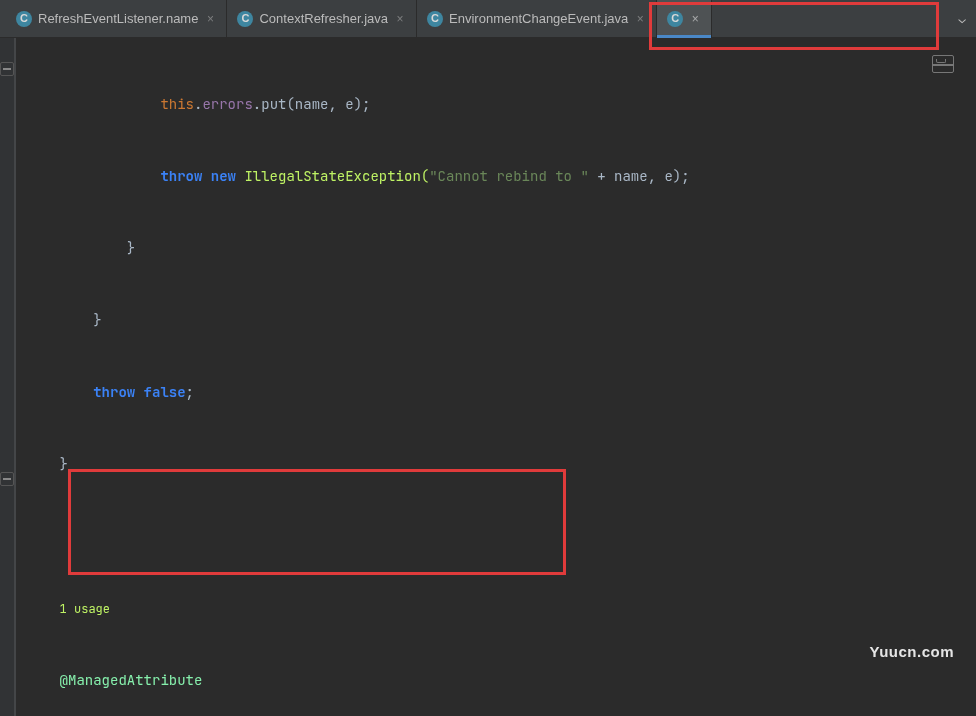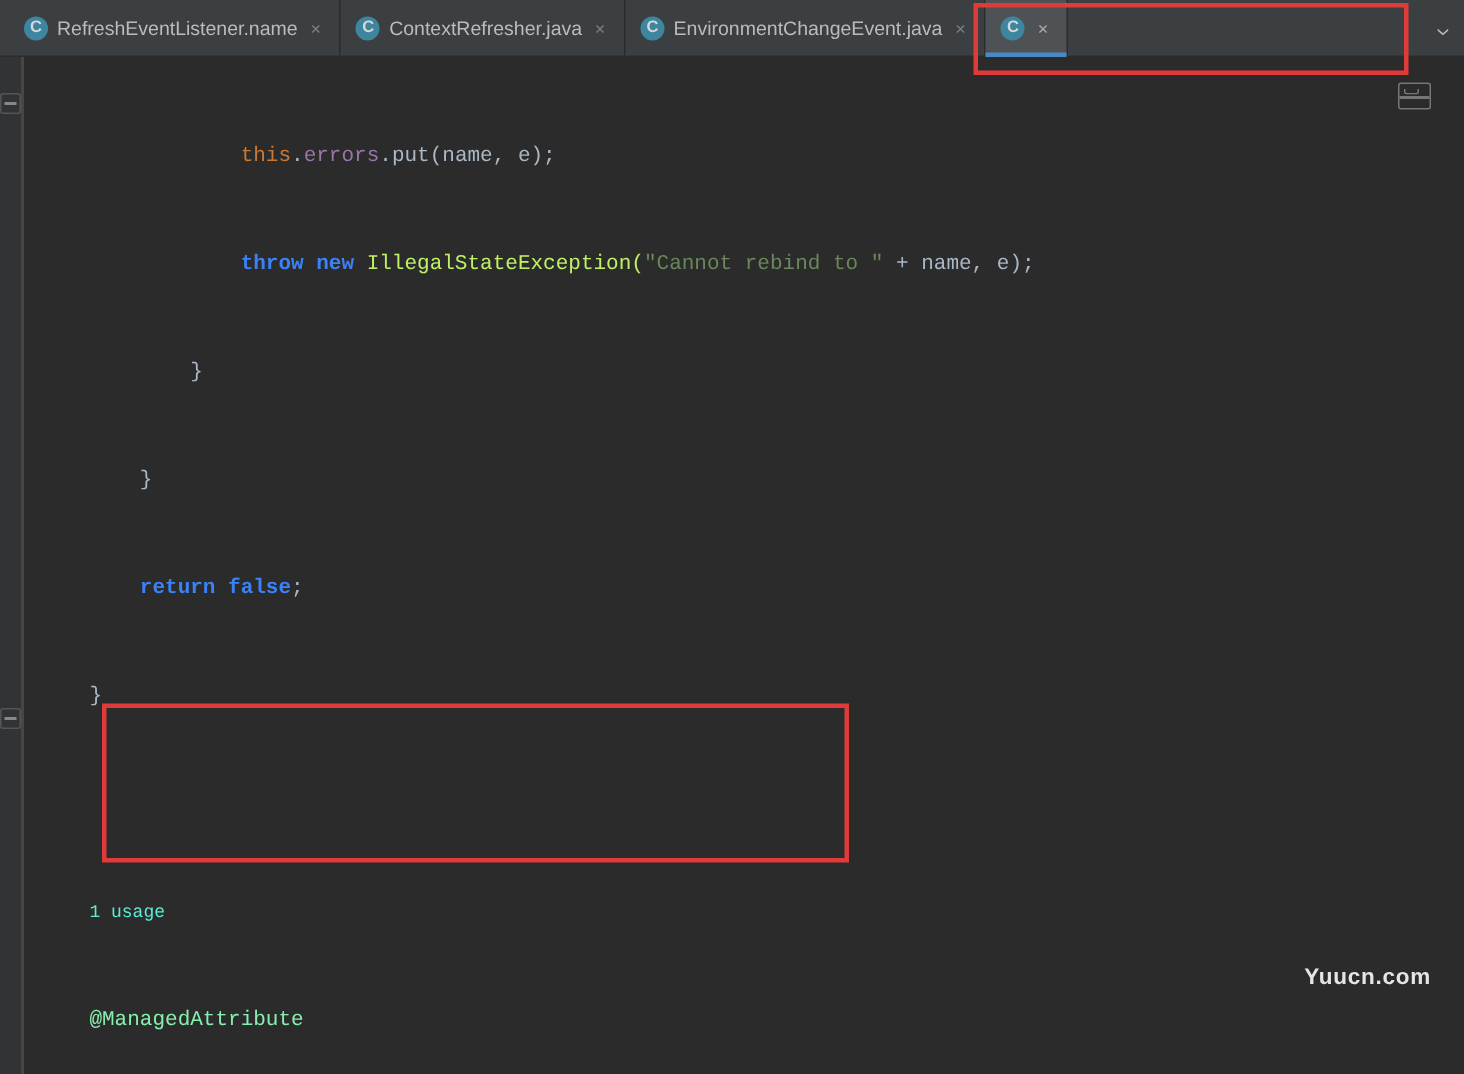--- a/index.html
+++ b/index.html
@@ -91,29 +91,28 @@
     content:"";position:absolute;background:#888;
   }
   .gutter-btn.minus::before{ left:2px;right:2px;top:5px;height:2px; }
   .code {
     flex:1;
     padding:6px 0 0 0;
     line-height:24px;
     white-space:pre;
     position:relative;
     overflow:hidden;
-    font-family:Liberation Mono, monospace;
   }
   .code-line { height:24px; padding-left:10px; }
   .tok-kw-bold { color:#3b82f6; font-weight:bold; }
   .tok-this { color:#cc7832; }
   .tok-str { color:#6a8759; }
   .tok-ann { color:#86efac; }
   .tok-field { color:#9876aa; }
-  .tok-usage { color:#5eead4; font-size:12px; }
+  .tok-usage { color:#bef264; font-size:12px; }
   .tok-punct { color:#a9b7c6; }
   .tok-ident { color:#bef264; }
   .red-box-code {
     position:absolute;
     border:3px solid #e03b3b;
     pointer-events:none;
     top:431px; left:52px; width:498px; height:106px;
   }
   .bookmark-icon {
     position:absolute;
@@ -170,21 +169,21 @@
   <div class="gutter">
     <div class="gutter-btn minus" style="margin-top:24px"></div>
     <div class="gutter-btn minus" style="margin-top:396px"></div>
   </div>
 
   <div class="code">
     <div class="code-line">                <span class="tok-this">this</span><span class="tok-punct">.</span><span class="tok-field">errors</span><span class="tok-punct">.put(name, e);</span></div>
     <div class="code-line">                <span class="tok-kw-bold">throw new </span><span class="tok-ident">IllegalStateException(</span><span class="tok-str">"Cannot rebind to "</span><span class="tok-punct"> + name, e);</span></div>
     <div class="code-line">            <span class="tok-punct">}</span></div>
     <div class="code-line">        <span class="tok-punct">}</span></div>
-    <div class="code-line">        <span class="tok-kw-bold">return </span><span class="tok-kw-bold">false</span><span class="tok-punct">;</span></div>
+    <div class="code-line">        <span class="tok-kw-bold">throw </span><span class="tok-kw-bold">false</span><span class="tok-punct">;</span></div>
     <div class="code-line">    <span class="tok-punct">}</span></div>
     <div class="code-line"></div>
     <div class="code-line">    <span class="tok-usage">1 usage</span></div>
     <div class="code-line">    <span class="tok-ann">@ManagedAttribute</span></div>
     
     
     
     
     
     

